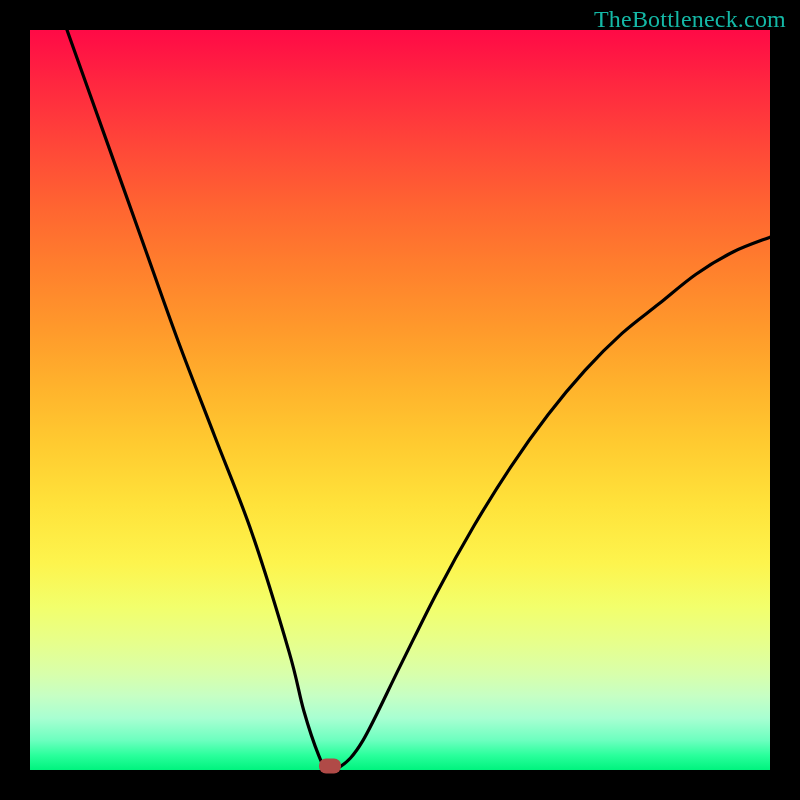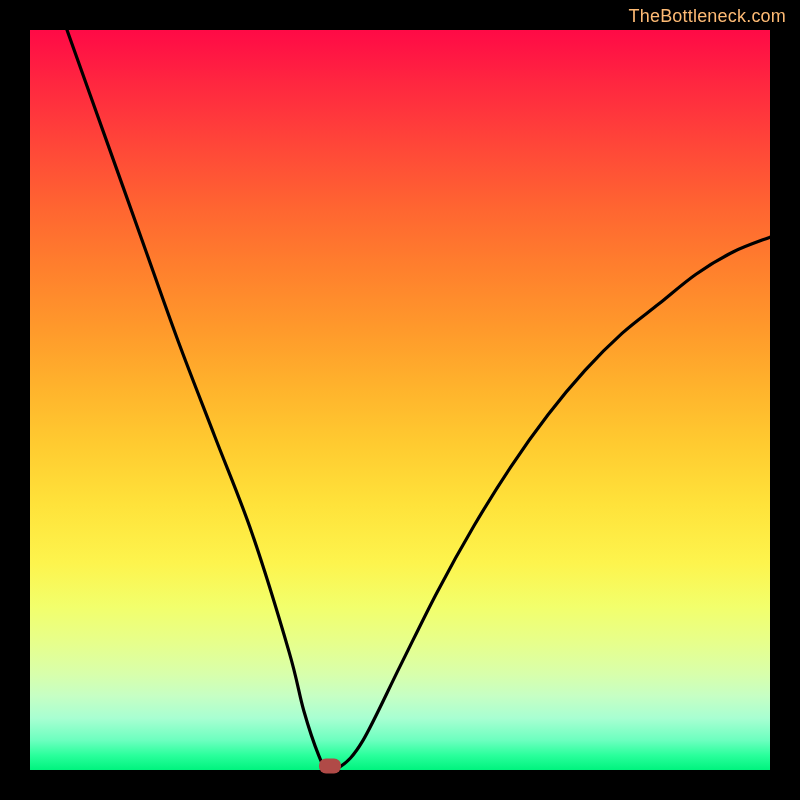--- a/index.html
+++ b/index.html
@@ -57,25 +57,26 @@
     width: 22px;
     height: 15px;
     border-radius: 7px;
     background: #b04a47;
     transform: translate(-50%, -50%);
   }
   .watermark {
     position: absolute;
     top: 6px;
     right: 14px;
-    color: #fdba74;
-    font-size: 18px;
+    color: #14b8a6;
+    font-size: 24px;
     letter-spacing: 0.2px;
     font-weight: 400;
     user-select: none;
+    font-family: Liberation Serif, serif;
   }
 </style>
 </head>
 <body>
 
 <div class="frame">
 
   <div class="plot-area">
 
     <svg class="curve-svg" viewBox="0 0 740 740" preserveAspectRatio="none">

